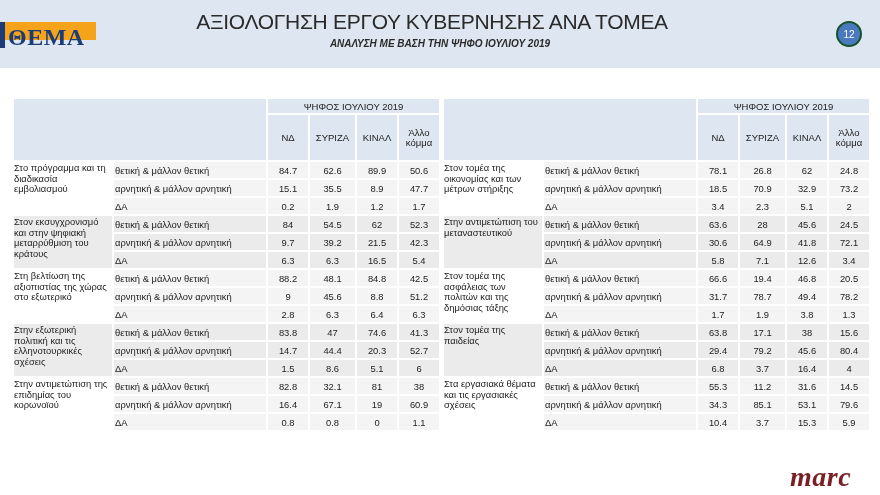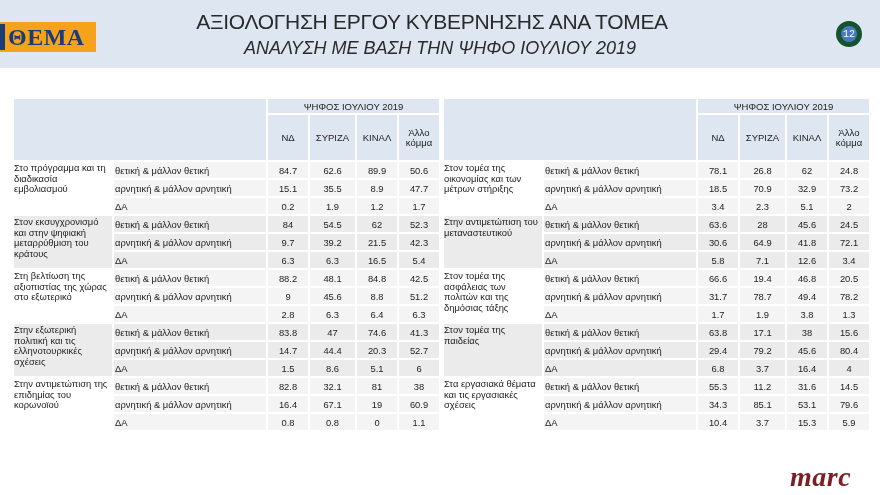--- a/index.html
+++ b/index.html
@@ -4,45 +4,44 @@
 <style>
   * { box-sizing: border-box; margin: 0; padding: 0; }
   html, body { width: 880px; height: 495px; overflow: hidden; background: #ffffff; }
   body { font-family: "Liberation Sans", "DejaVu Sans", sans-serif; color: #222; position: relative; }
 
   .header {
     position: absolute; left: 0; top: 0; width: 880px; height: 68px;
     background: #dde6f1;
   }
   .logo {
-    position: absolute; left: 0; top: 22px; width: 96px; height: 30px;
-    background: #f5a31a; display: flex; align-items: center;
+    position: absolute; left: 0; top: 22px; width: 96px; height: 18px;
+    background: #f5a31a; display: flex; align-items: flex-start;
   }
   .logo-strip {
     width: 5px; height: 26px; background: #1c3c78; margin-left: 0;
   }
   .logo-text {
     font-family: "Liberation Serif", "DejaVu Serif", serif;
     font-weight: bold; font-size: 24px; color: #1c3c78; letter-spacing: 0.5px;
     margin-left: 3px; line-height: 30px;
   }
   .title {
     position: absolute; left: 0; width: 864px; top: 10px; text-align: center;
     font-size: 21px; color: #2a2a2a; letter-spacing: -0.3px;
   }
   .subtitle {
     position: absolute; left: 0; width: 880px; top: 38px; text-align: center;
-    font-size: 18px; font-style: italic; color: #2a2a2a;
+    font-size: 10px; font-style: italic; color: #2a2a2a; font-weight: bold;
   }
   .page-num {
     position: absolute; left: 836px; top: 21px; width: 26px; height: 26px;
     border-radius: 50%; background: #4a79bd; color: #fff; font-size: 10px;
     display: flex; align-items: center; justify-content: center;
-    border: 5px solid #14532d;
-    font-family: Liberation Mono, monospace;
+    border: 2px solid #14532d;
   }
 
   .tbl-wrap { position: absolute; top: 97px; width: 421px; }
   .tbl-left { left: 12px; }
   .tbl-right { left: 442px; }
 
   table { border-collapse: separate; border-spacing: 2px 2px; width: 100%; table-layout: fixed; font-size: 9.4px; }
   th, td { padding: 0 3px; vertical-align: middle; }
   .h-blank { background: #dde6f1; }
   .h-group { background: #dde6f1; text-align: center; font-weight: normal; height: 14px; font-size: 9.5px; }

